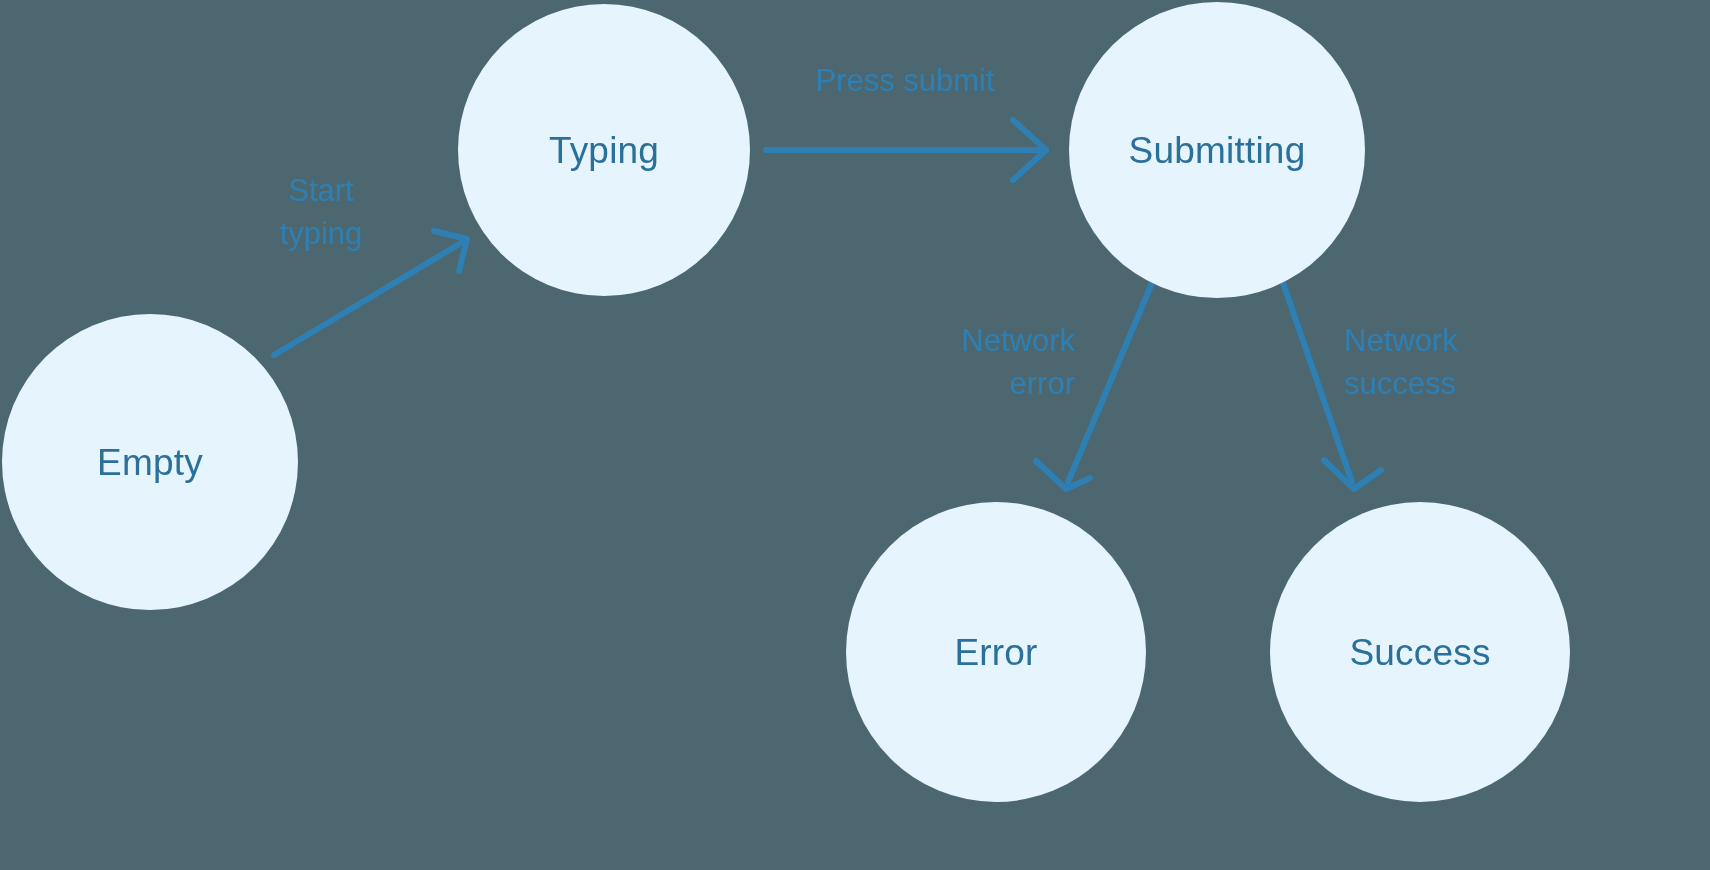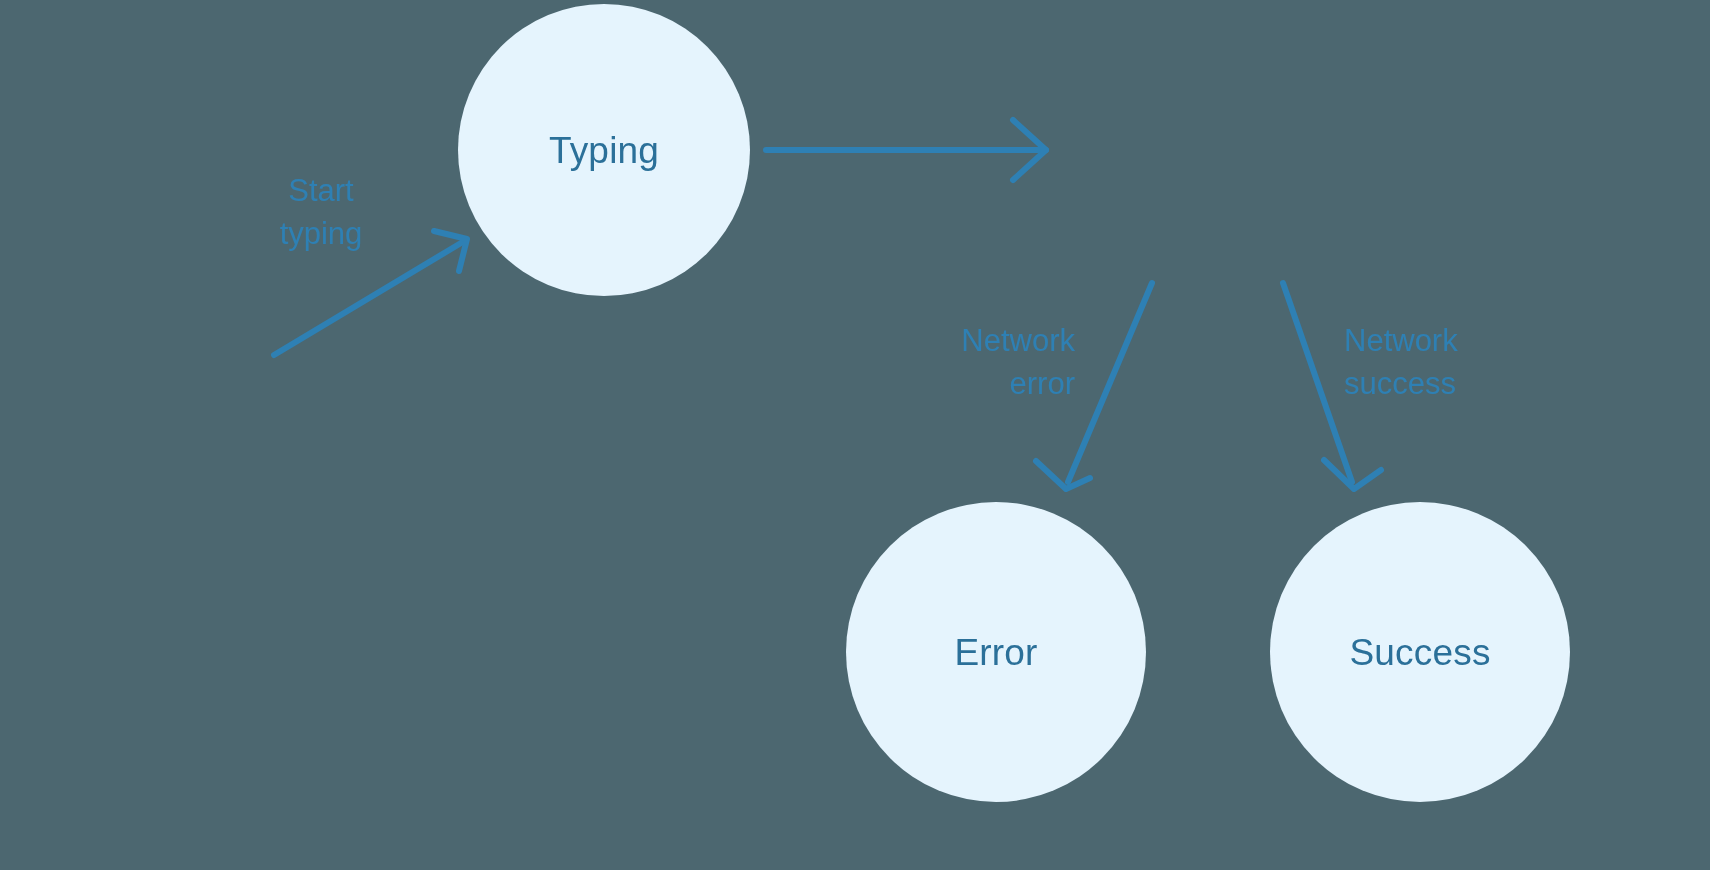--- a/index.html
+++ b/index.html
@@ -72,37 +72,44 @@
       <line x1="1152" y1="283" x2="1068" y2="482" stroke="#2e80b4" stroke-width="6" stroke-linecap="round"></line>
       <polyline points="1036,461 1066,489 1090,478" fill="none" stroke="#2e80b4" stroke-width="6" stroke-linecap="round" stroke-linejoin="round"></polyline>
     </g>
 
     <g>
       <line x1="1283" y1="283" x2="1352" y2="482" stroke="#2e80b4" stroke-width="6" stroke-linecap="round"></line>
       <polyline points="1324,460 1354,489 1381,470" fill="none" stroke="#2e80b4" stroke-width="6" stroke-linecap="round" stroke-linejoin="round"></polyline>
     </g>
   </svg>
 
+  <div class="node" style="left:2px; top:314px; width:296px; height:296px;">
+    <span class="node-label">Empty</span>
+  </div>
 
   <div class="node" style="left:458px; top:4px; width:292px; height:292px;">
     <span class="node-label">Typing</span>
   </div>
 
+  <div class="node" style="left:1069px; top:2px; width:296px; height:296px;">
+    <span class="node-label">Submitting</span>
+  </div>
 
   <div class="node" style="left:846px; top:502px; width:300px; height:300px;">
     <span class="node-label">Error</span>
   </div>
 
   <div class="node" style="left:1270px; top:502px; width:300px; height:300px;">
     <span class="node-label">Success</span>
   </div>
 
   <div class="edge-label el-center" style="left:241px; top:170px; width:160px;">Start
 typing</div>
 
+  <div class="edge-label el-center" style="left:780px; top:60px; width:250px;">Press submit</div>
 
   <div class="edge-label el-right" style="left:860px; top:320px; width:215px;">Network
 error</div>
 
   <div class="edge-label el-left" style="left:1344px; top:320px; width:250px;">Network
 success</div>
 
 </div>
 
 </body></html>

